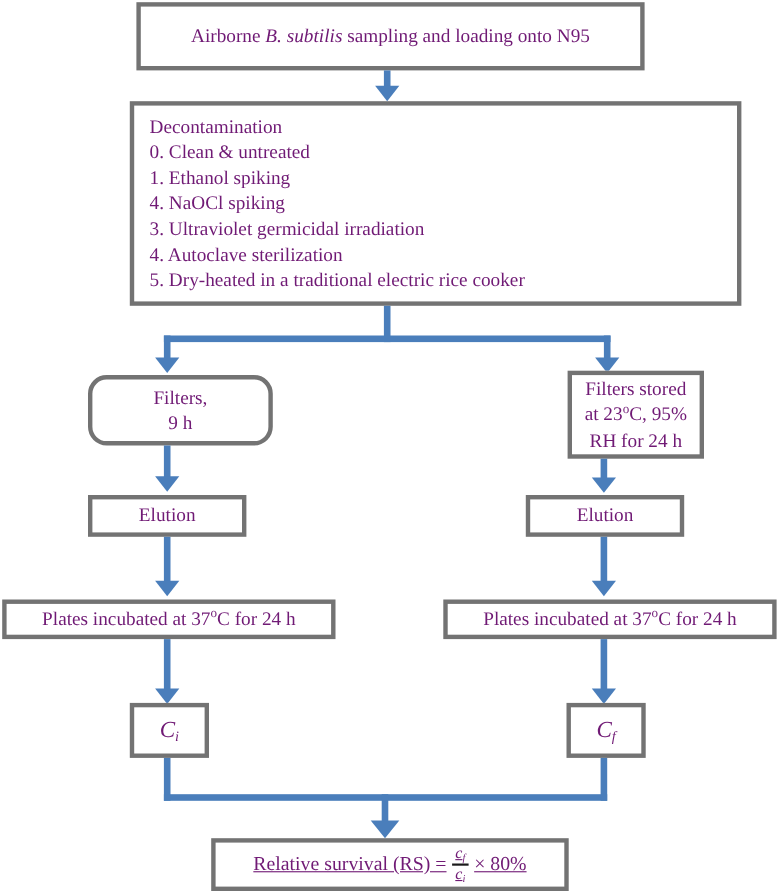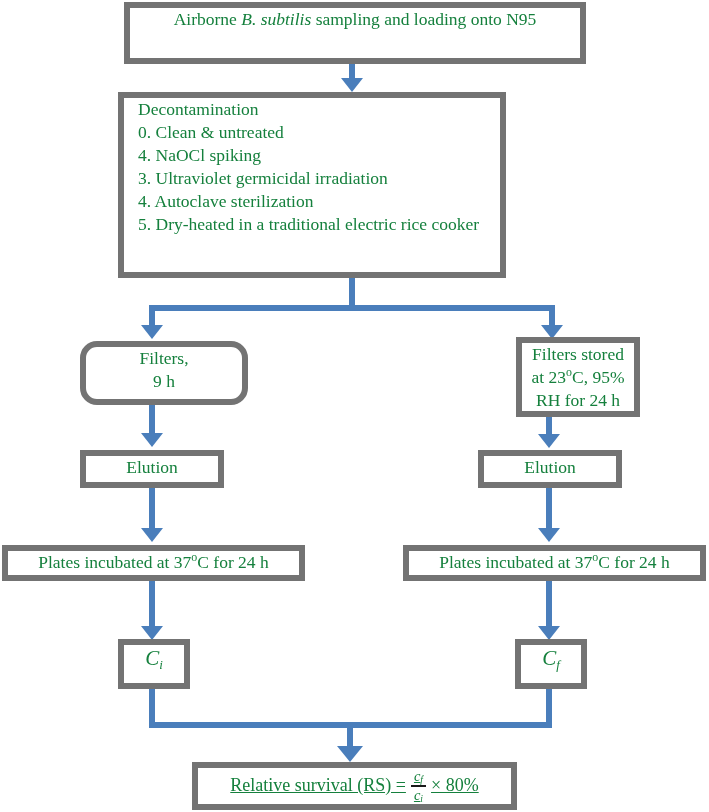--- a/index.html
+++ b/index.html
@@ -11,25 +11,26 @@
     position: relative;
     width: 709px;
     height: 812px;
     background: #ffffff;
     font-family: "Liberation Serif", "DejaVu Serif", serif;
     overflow: hidden;
   }
   .box {
     position: absolute;
     box-sizing: border-box;
-    border: 6px solid #737373;
+    border: 4px solid #737373;
     background: #ffffff;
     display: flex;
+    align-items: center;
     justify-content: center;
-    color: #15803d;
+    color: #701a75;
     font-size: 17.5px;
     line-height: 1.32;
     text-align: center;
   }
   .box.left-align {
     justify-content: flex-start;
     text-align: left;
     padding-left: 12px;
   }
   .box .inner { width: 100%; }
@@ -115,24 +116,25 @@
 
   <div class="box" style="left:124px; top:2px; width:462px; height:62px;">
     <div class="inner">
       <div><span>Airborne </span><span class="ital">B. subtilis</span><span> sampling and loading onto N95</span></div>
     </div>
   </div>
 
   <div class="vline" style="left:349px; top:64px; height:16px;"></div>
   <div class="arrowhead" style="left:341px; top:78px;"></div>
 
-  <div class="box left-align" style="left:118px; top:92px; width:388px; height:186px; padding-left:14px;">
+  <div class="box left-align" style="left:118px; top:92px; width:556px; height:186px; padding-left:14px;">
     <div class="inner">
       <div class="decon-line">Decontamination</div>
       <div class="decon-line">0. Clean &amp; untreated</div>
+      <div class="decon-line">1. Ethanol spiking</div>
       <div class="decon-line">4. NaOCl  spiking</div>
       <div class="decon-line">3. Ultraviolet germicidal irradiation</div>
       <div class="decon-line">4. Autoclave sterilization</div>
       <div class="decon-line">5. Dry-heated in a traditional electric rice cooker</div>
     </div>
   </div>
 
   <div class="vline" style="left:349px; top:278px; height:33px;"></div>
   <div class="hline" style="left:149px; top:305px; width:406px;"></div>
   <div class="vline" style="left:149px; top:305px; height:22px;"></div>

